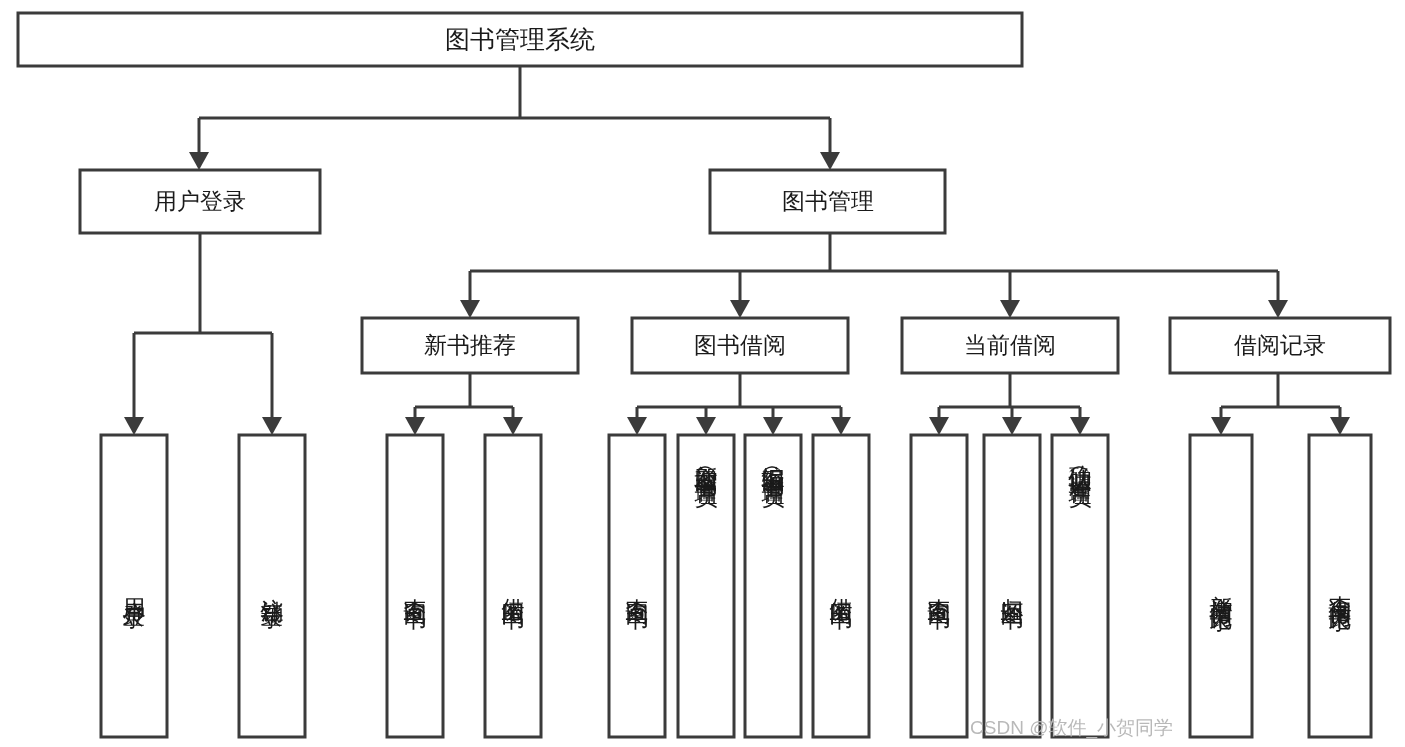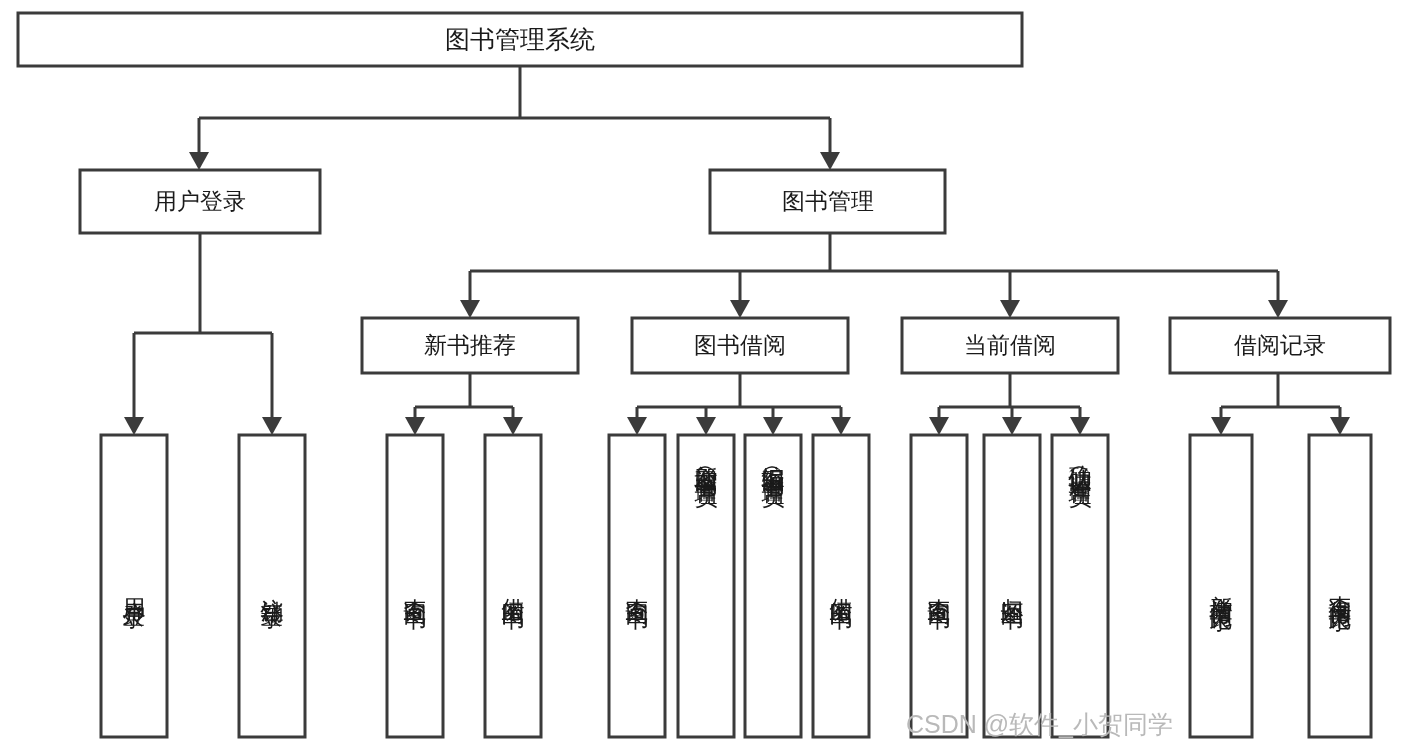--- a/index.html
+++ b/index.html
@@ -63,21 +63,21 @@
   }
   .arrow-head {
     fill: #3b3b3b;
     stroke: none;
   }
   .watermark {
     position: absolute;
     right: 8px;
     bottom: 6px;
     font-family: "Liberation Sans", "DejaVu Sans", sans-serif;
-    font-size: 25px;
+    font-size: 19px;
     color: #b9b9b9;
     white-space: nowrap;
     pointer-events: none;
   }
 </style>
 </head>
 <body>
 
 <div id="diagram-root">
 

